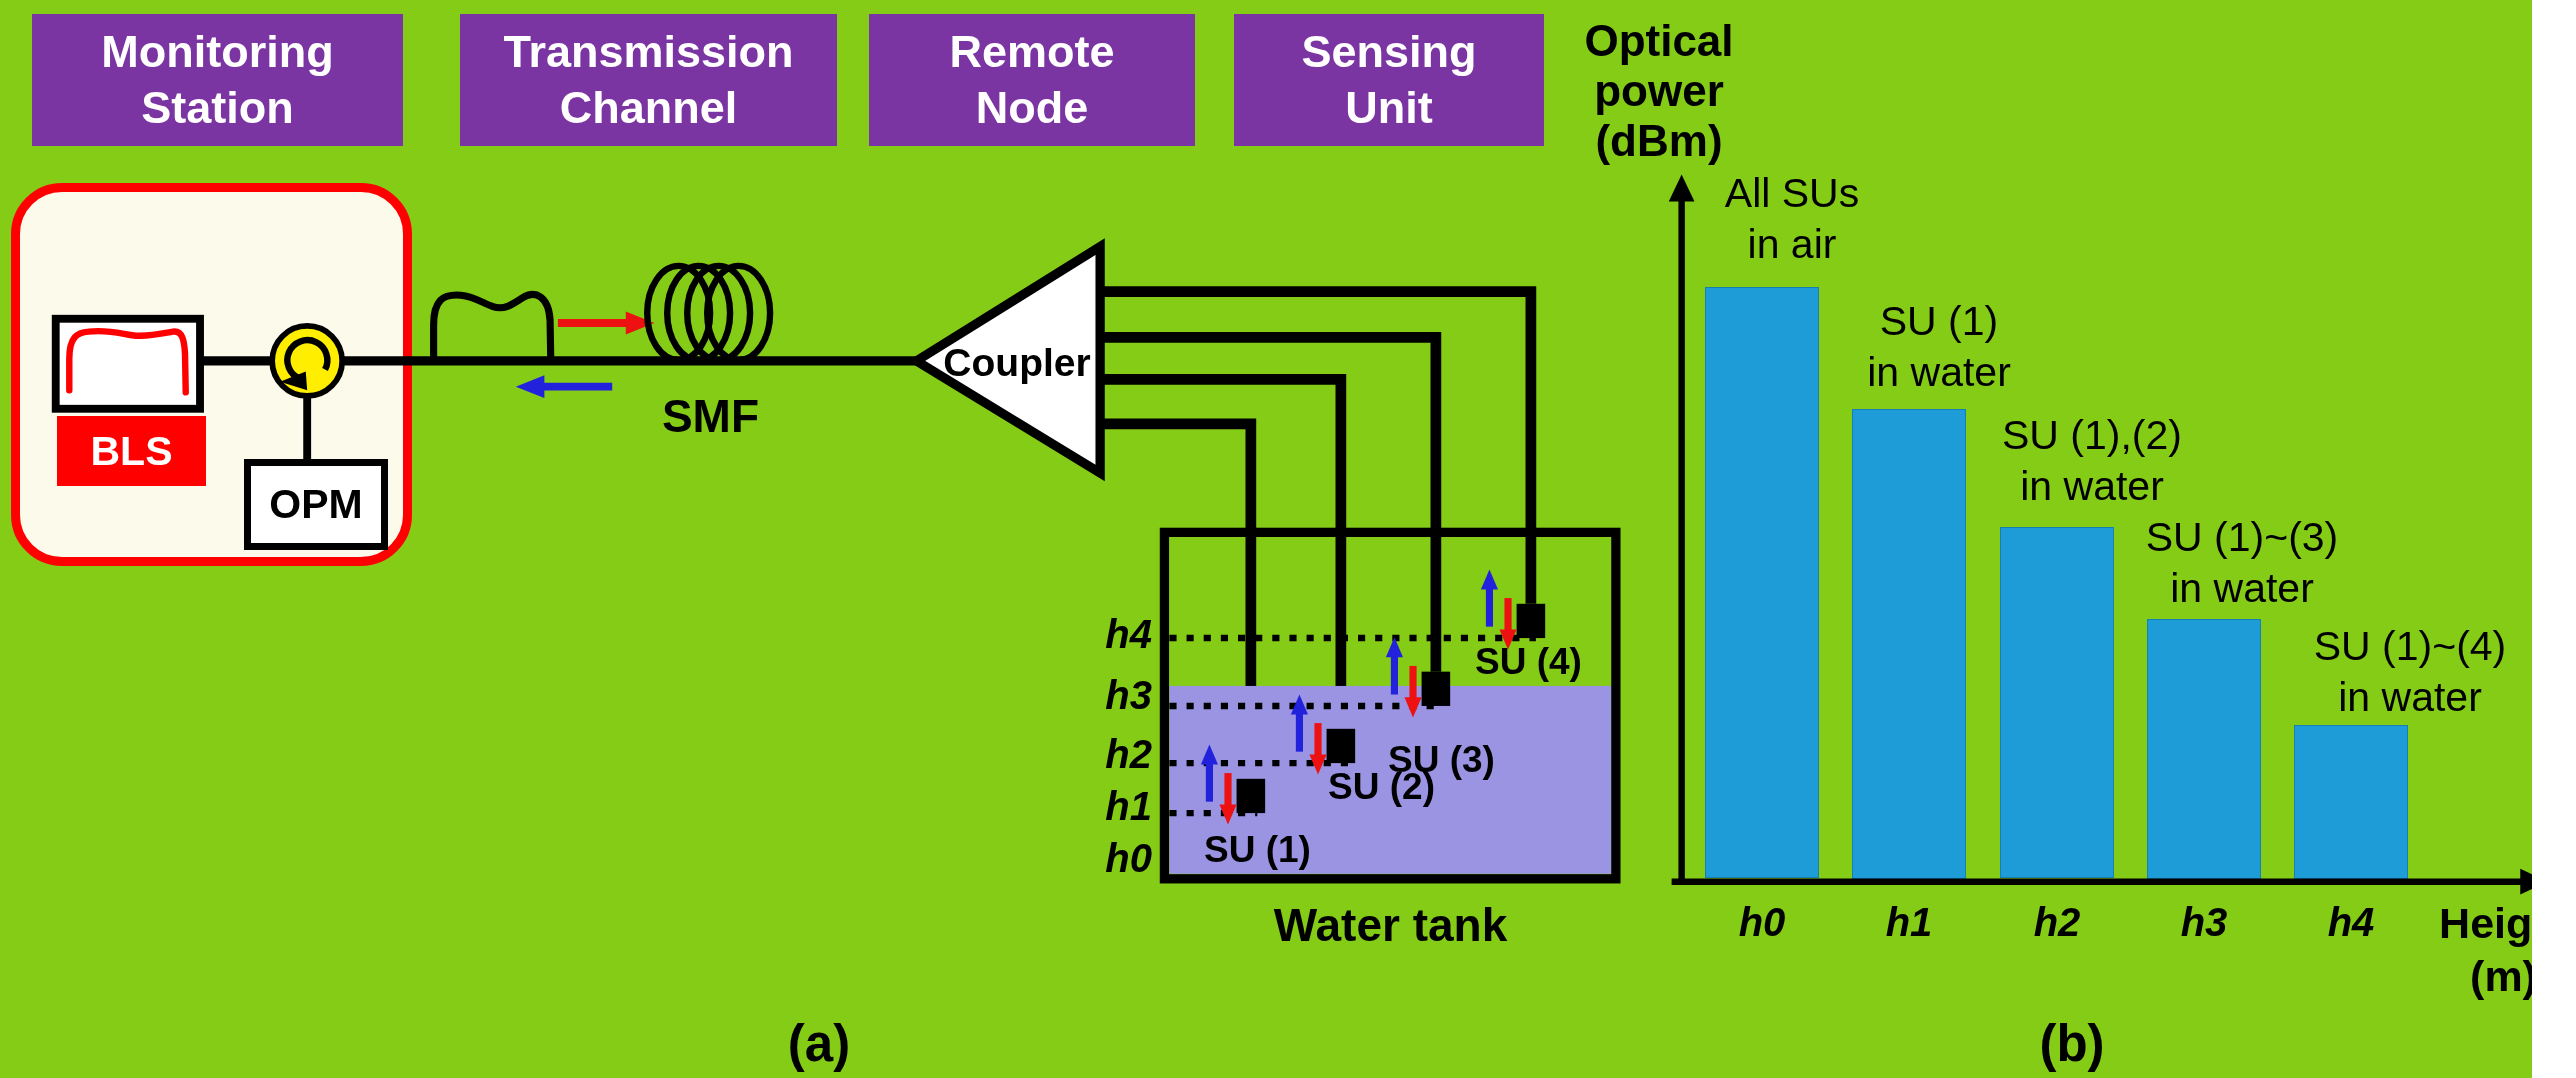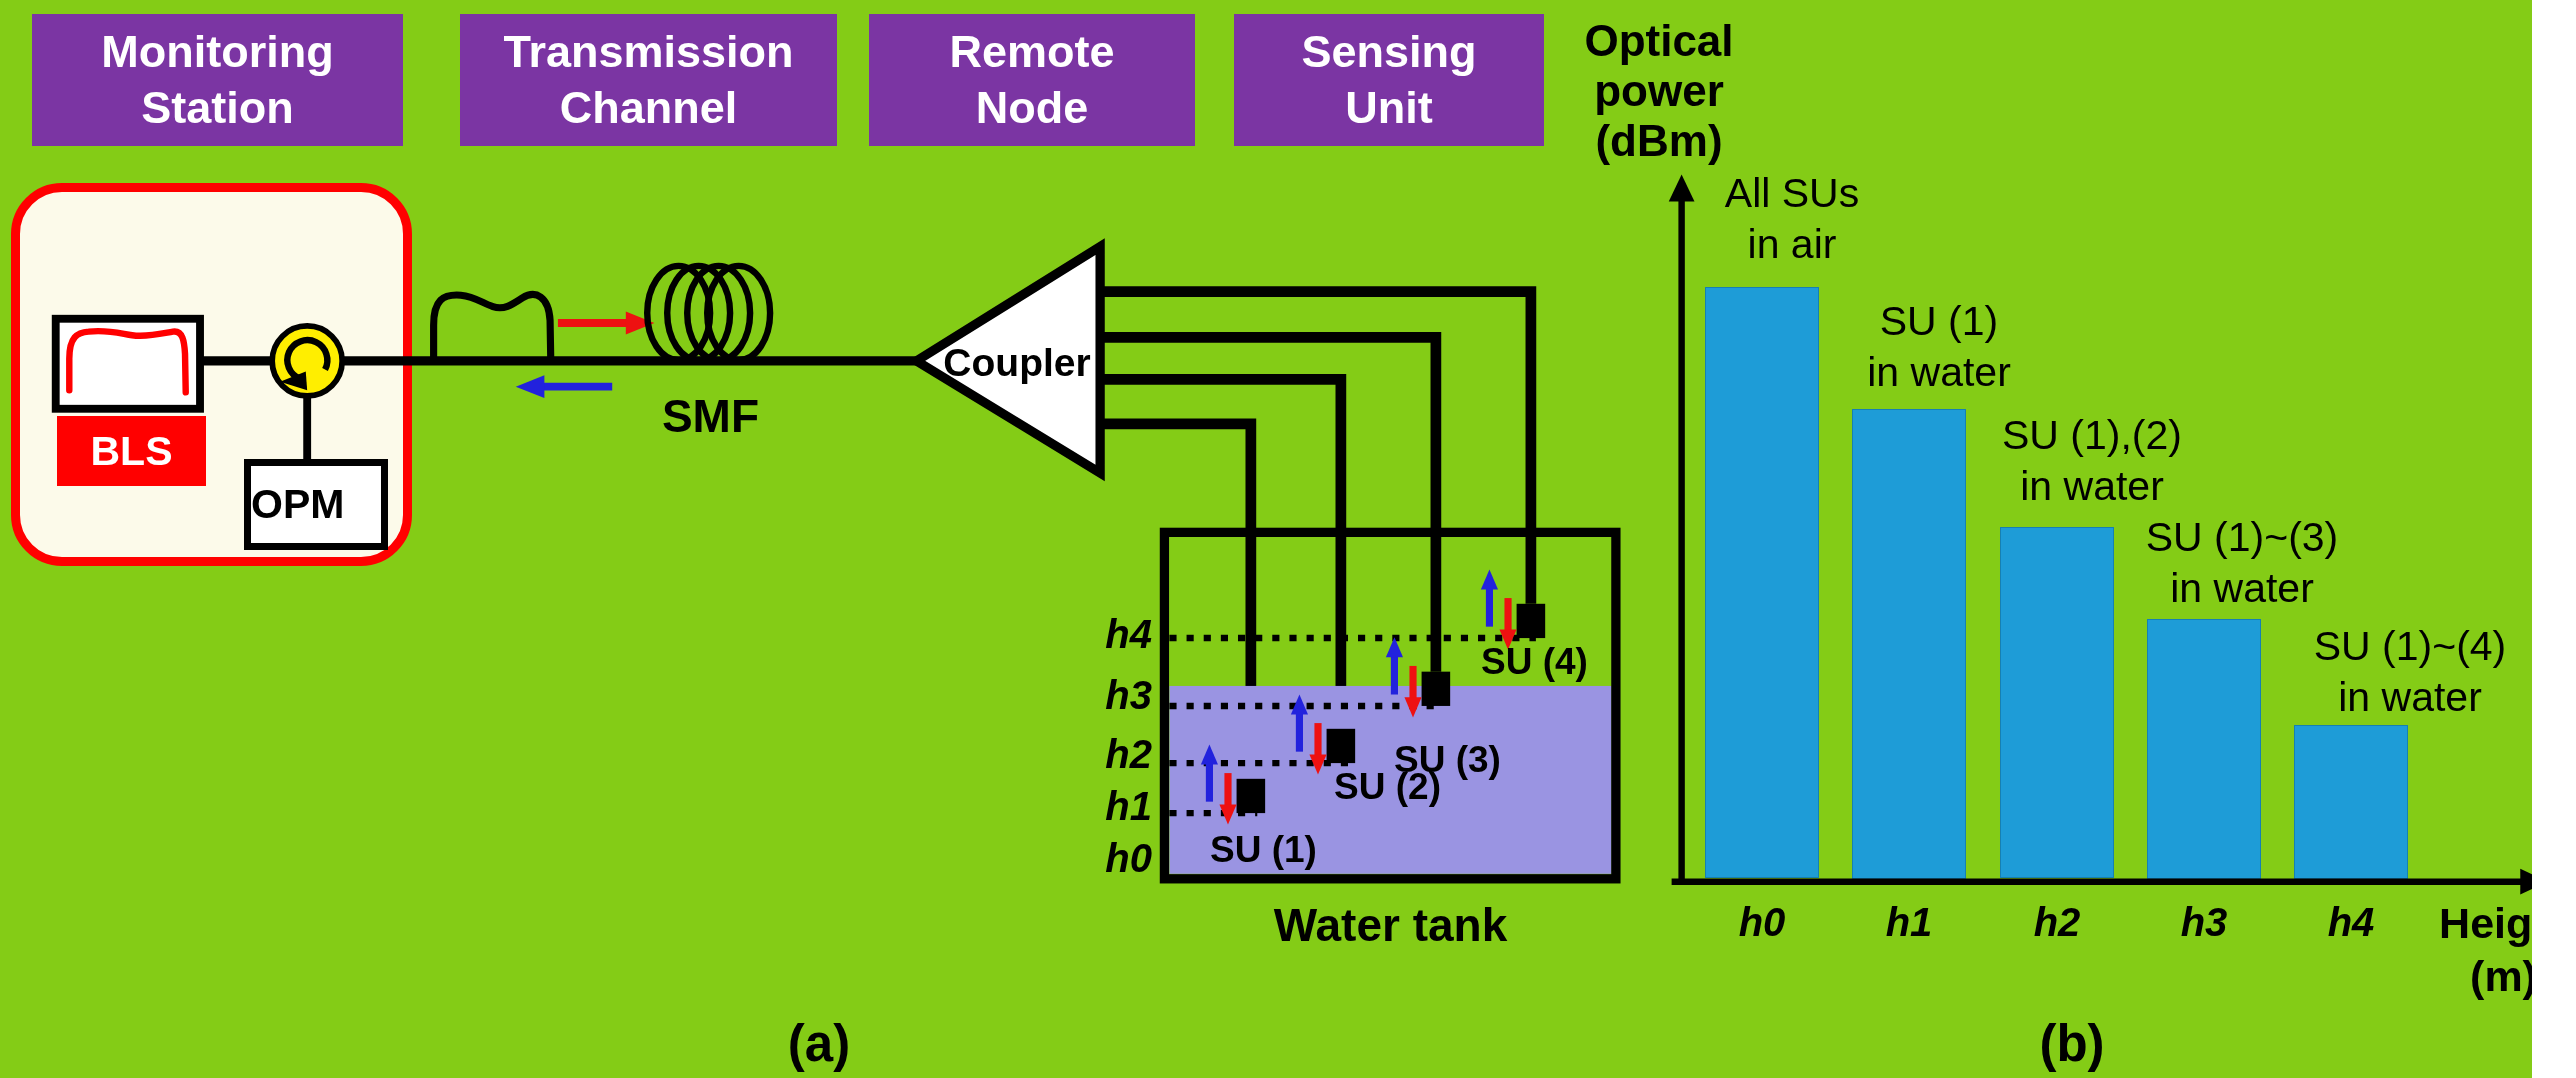--- a/index.html
+++ b/index.html
@@ -10,23 +10,23 @@
   .hdr-box{background:#7B35A3;color:#fff;display:flex;flex-direction:column;
            align-items:center;justify-content:center;font-weight:bold;font-size:45px;
            line-height:56px;z-index:10;}
   #interro-box{background:#FCFAEA;border:9.3px solid #FF0000;border-radius:51px;
                box-sizing:border-box;z-index:1;}
   #svg-layer{left:0;top:0;z-index:5;}
   .lbl{z-index:10;}
   #bls-box{background:#FF0000;color:#fff;display:flex;align-items:center;justify-content:center;
            font-weight:bold;font-size:41px;z-index:10;}
   #opm-box{background:#fff;border:7.9px solid #000;box-sizing:border-box;display:flex;
-           align-items:center;font-weight:bold;font-size:41px;z-index:10;}
+           align-items:center;justify-content:center;font-weight:bold;font-size:41px;z-index:10;}
   .hlabel{font-weight:bold;font-style:italic;font-size:40px;text-align:right;z-index:10;}
-  .sulabel{font-weight:bold;font-size:37px;text-align:center;z-index:10;padding-left:6px;}
+  .sulabel{font-weight:bold;font-size:37px;text-align:center;z-index:10;}
   .ann{font-weight:normal;font-size:41px;line-height:51px;text-align:center;z-index:10;}
   .tick{font-weight:bold;font-style:italic;font-size:40px;text-align:center;z-index:10;}
   .bar{position:absolute;background:#1E9CD7;border:1.4px solid #1680B2;box-sizing:border-box;z-index:4;}
   .twoline span{display:block;}
 </style>
 </head>
 <body>
 
 <div id="stage">
 

